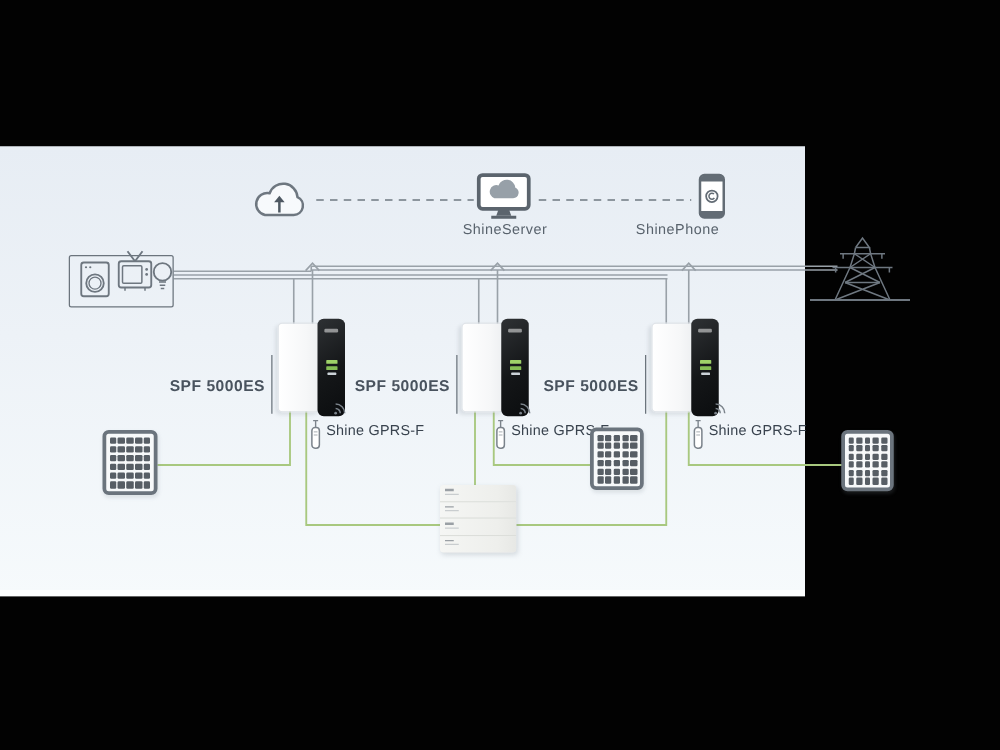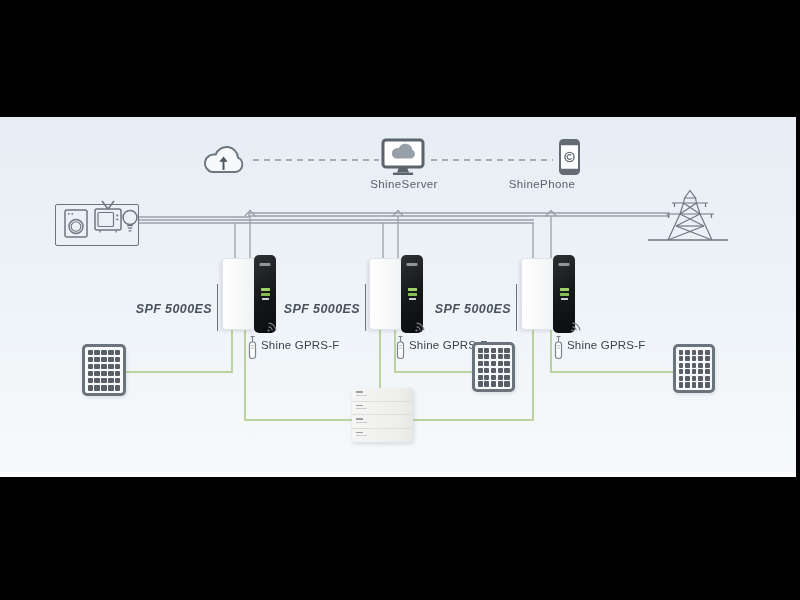--- a/index.html
+++ b/index.html
@@ -1,19 +1,19 @@
 <!DOCTYPE html>
 <html><head>
 <meta charset="utf-8">
 <style>
   html,body{margin:0;padding:0;background:#000;}
   *{box-sizing:border-box;}
   #frame{position:relative;width:800px;height:600px;background:#020202;overflow:hidden;
          font-family:"Liberation Sans",sans-serif;}
-  #canvas{position:absolute;left:0;top:117px;width:796px;height:360px;
+  #canvas{position:absolute;left:0;top:117px;width:644px;height:360px;
           background:linear-gradient(180deg,#e7edf4 0%,#edf2f7 42%,#f6fafc 100%);}
   #canvas::after{content:"";position:absolute;left:0;bottom:0;width:100%;height:5px;
           background:rgba(255,255,255,0.75);}
   .abs{position:absolute;}
   svg{display:block;}
 
   
   .toplabel{font-size:11.5px;color:#59636d;letter-spacing:0.4px;text-align:center;white-space:nowrap;}
 
   
@@ -27,21 +27,21 @@
             background:rgba(255,255,255,0.5);border-radius:1px;}
   .inv-display{position:absolute;top:31px;left:50%;transform:translateX(-50%);width:14px;height:18px;
             display:flex;flex-direction:column;align-items:center;gap:2px;padding-top:2px;}
   .inv-display i{display:block;border-radius:0.5px;}
   .bar-g1{width:9px;height:3px;background:#9ed168;}
   .bar-g2{width:9px;height:3px;background:#85bd55;}
   .bar-w1{width:7px;height:2px;background:#ccd3d8;}
 
   
   .spf-label{font-size:12.5px;font-weight:600;color:#49535e;letter-spacing:0.4px;
-             width:80px;height:14px;line-height:14px;text-align:right;white-space:nowrap;font-style:italic;}
+             width:80px;height:14px;line-height:14px;text-align:right;white-space:nowrap;}
   .divider{width:1px;height:47px;background:#6b747c;}
 
   
   .gprs-label{font-size:11.5px;font-weight:500;color:#39434e;letter-spacing:0.2px;
               height:15px;line-height:15px;white-space:nowrap;text-align:right;}
 
   
   .pv{border:3px solid #6b747d;border-radius:5px;background:#f7f9fa;padding:2.5px;
       display:grid;grid-template-columns:repeat(5,1fr);grid-auto-rows:1fr;gap:1.6px;
       box-shadow:1px 2px 3px rgba(130,140,152,0.18);}

